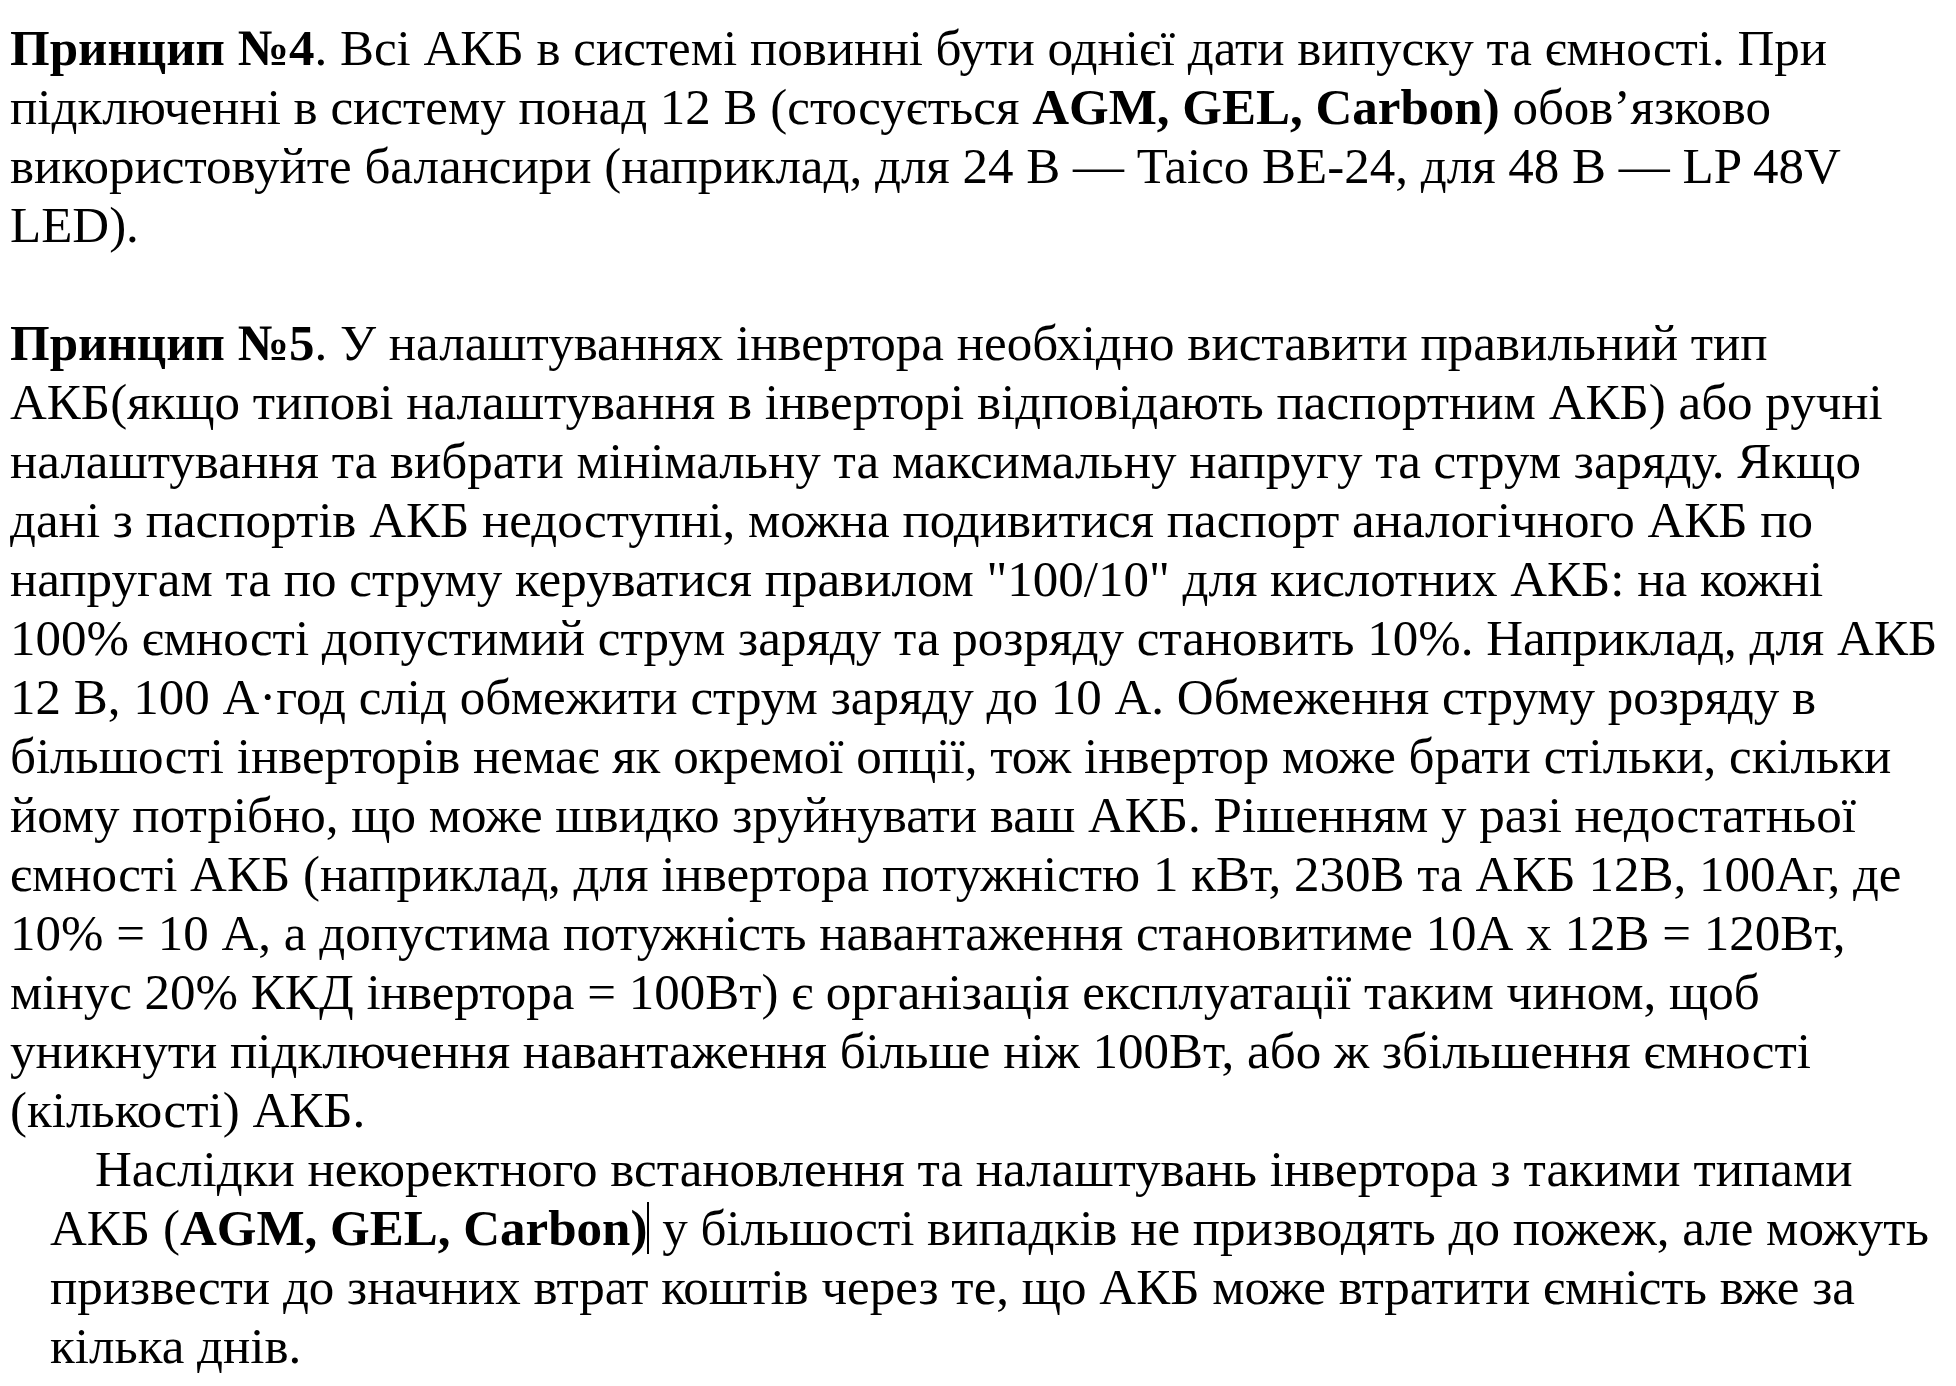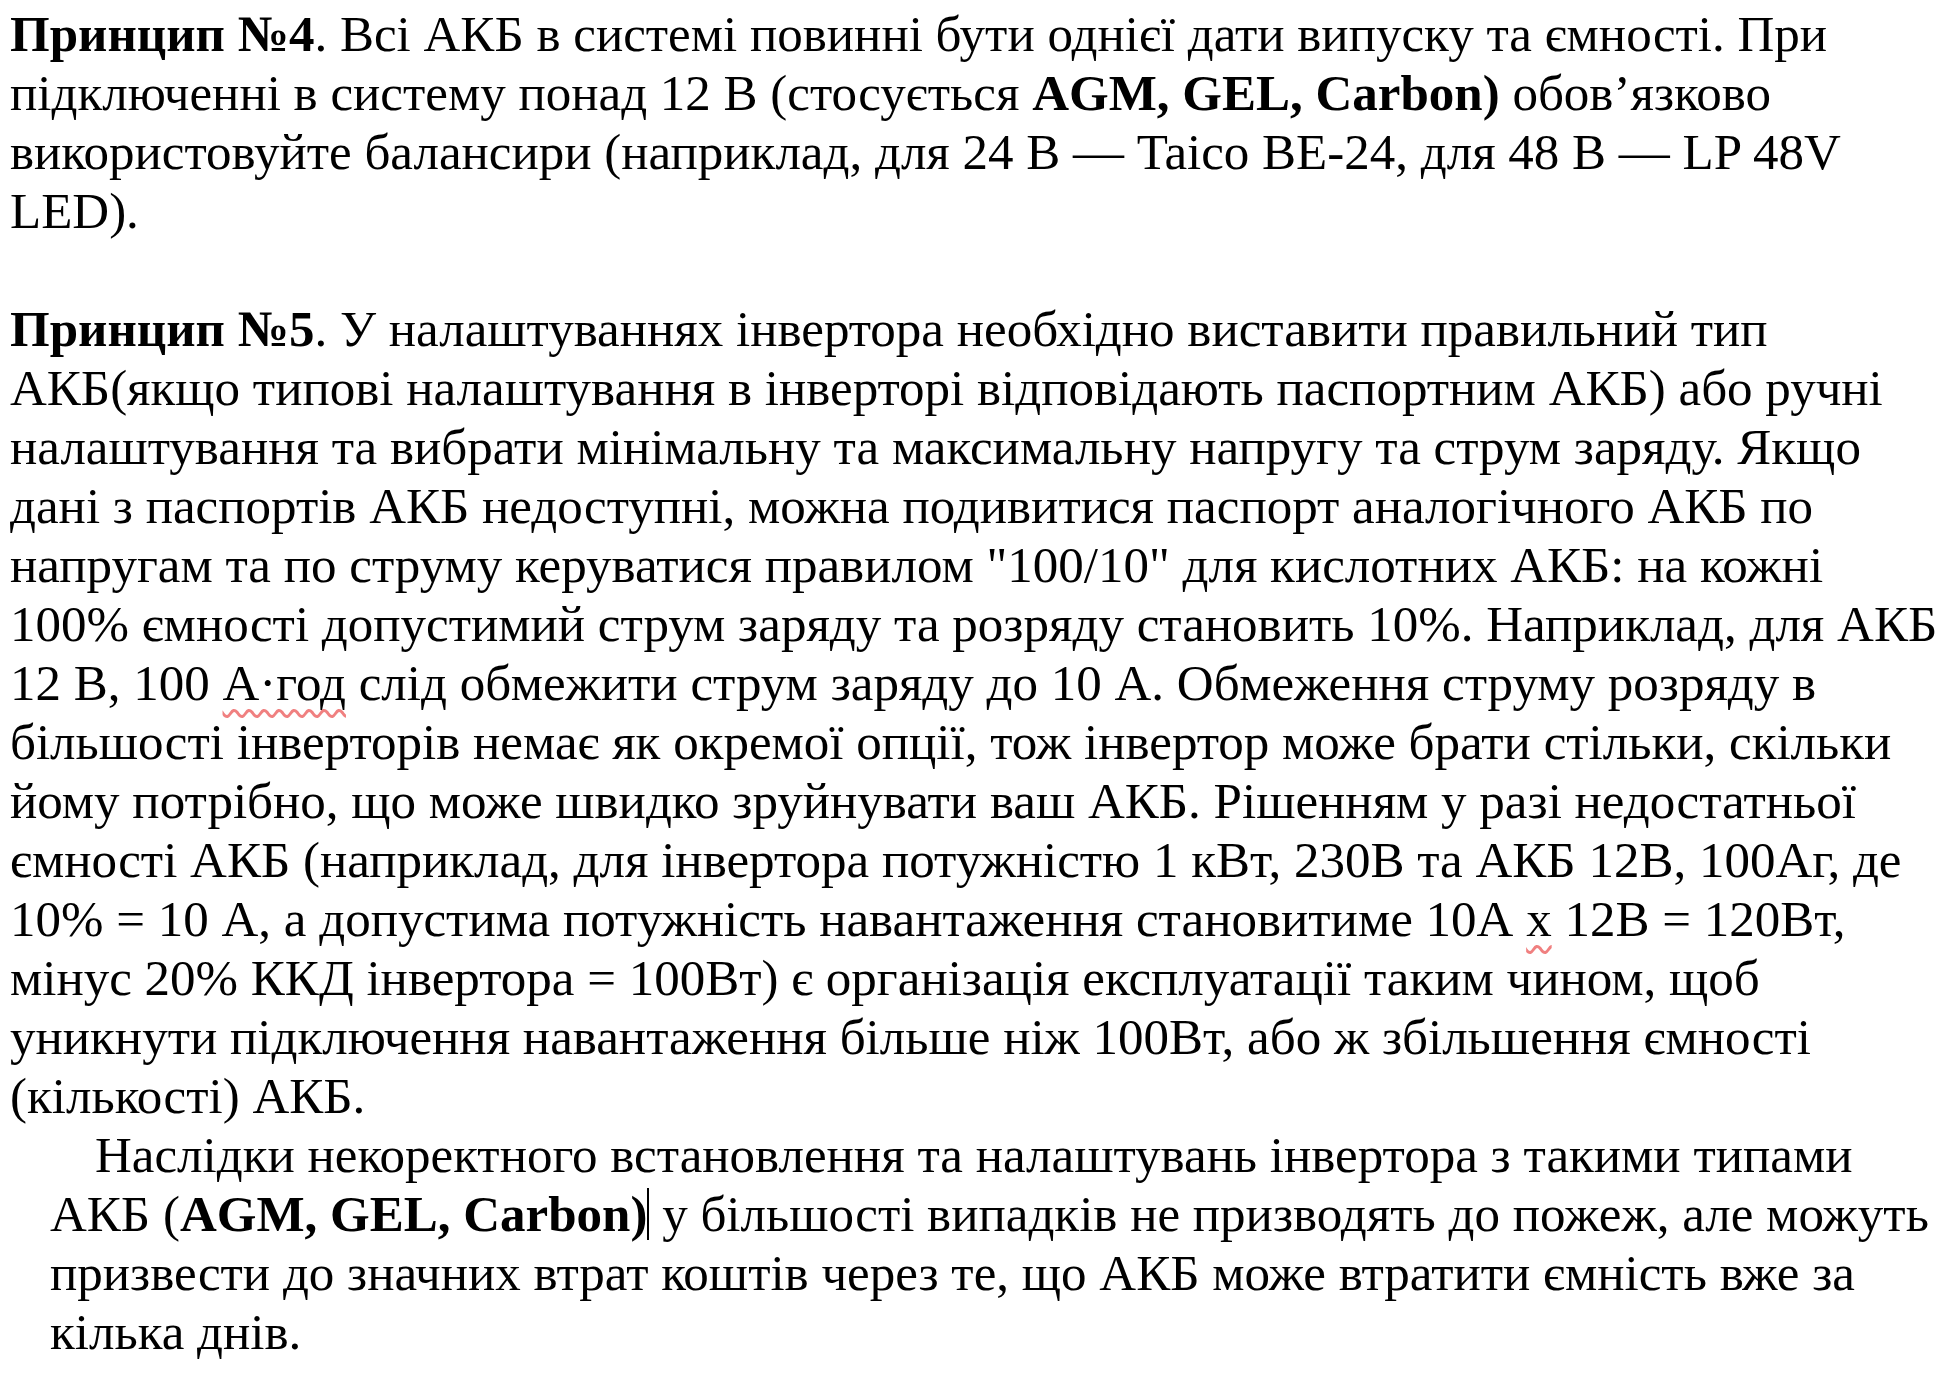--- a/index.html
+++ b/index.html
@@ -4,21 +4,21 @@
 <style>
   html, body {
     margin: 0;
     padding: 0;
     background: #ffffff;
   }
   .page {
     width: 1956px;
     height: 1386px;
     box-sizing: border-box;
-    padding: 5px 6px 0 10px;
+    padding: 19px 6px 0 10px;
     font-family: "Liberation Serif", "DejaVu Serif", serif;
     font-size: 51px;
     line-height: 59px;
     color: #000000;
     overflow: hidden;
     cursor: text;
   }
   .para {
     margin: 0;
     text-align: left;
@@ -27,21 +27,20 @@
   .para.indent {
     text-indent: 45px;
     margin-left: 40px;
   }
   .para.spacer {
     height: 59px;
   }
   .run.regular { font-weight: normal; }
   .run.bold { font-weight: bold; }
   .run.spellcheck {
-    text-decoration: underline;
     text-decoration-style: wavy;
     text-decoration-color: #f08080;
     text-decoration-thickness: 3px;
     text-underline-offset: 9px;
     text-decoration-skip-ink: none;
   }
   .run.caret {
     display: inline-block;
     width: 2px;
     height: 52px;

